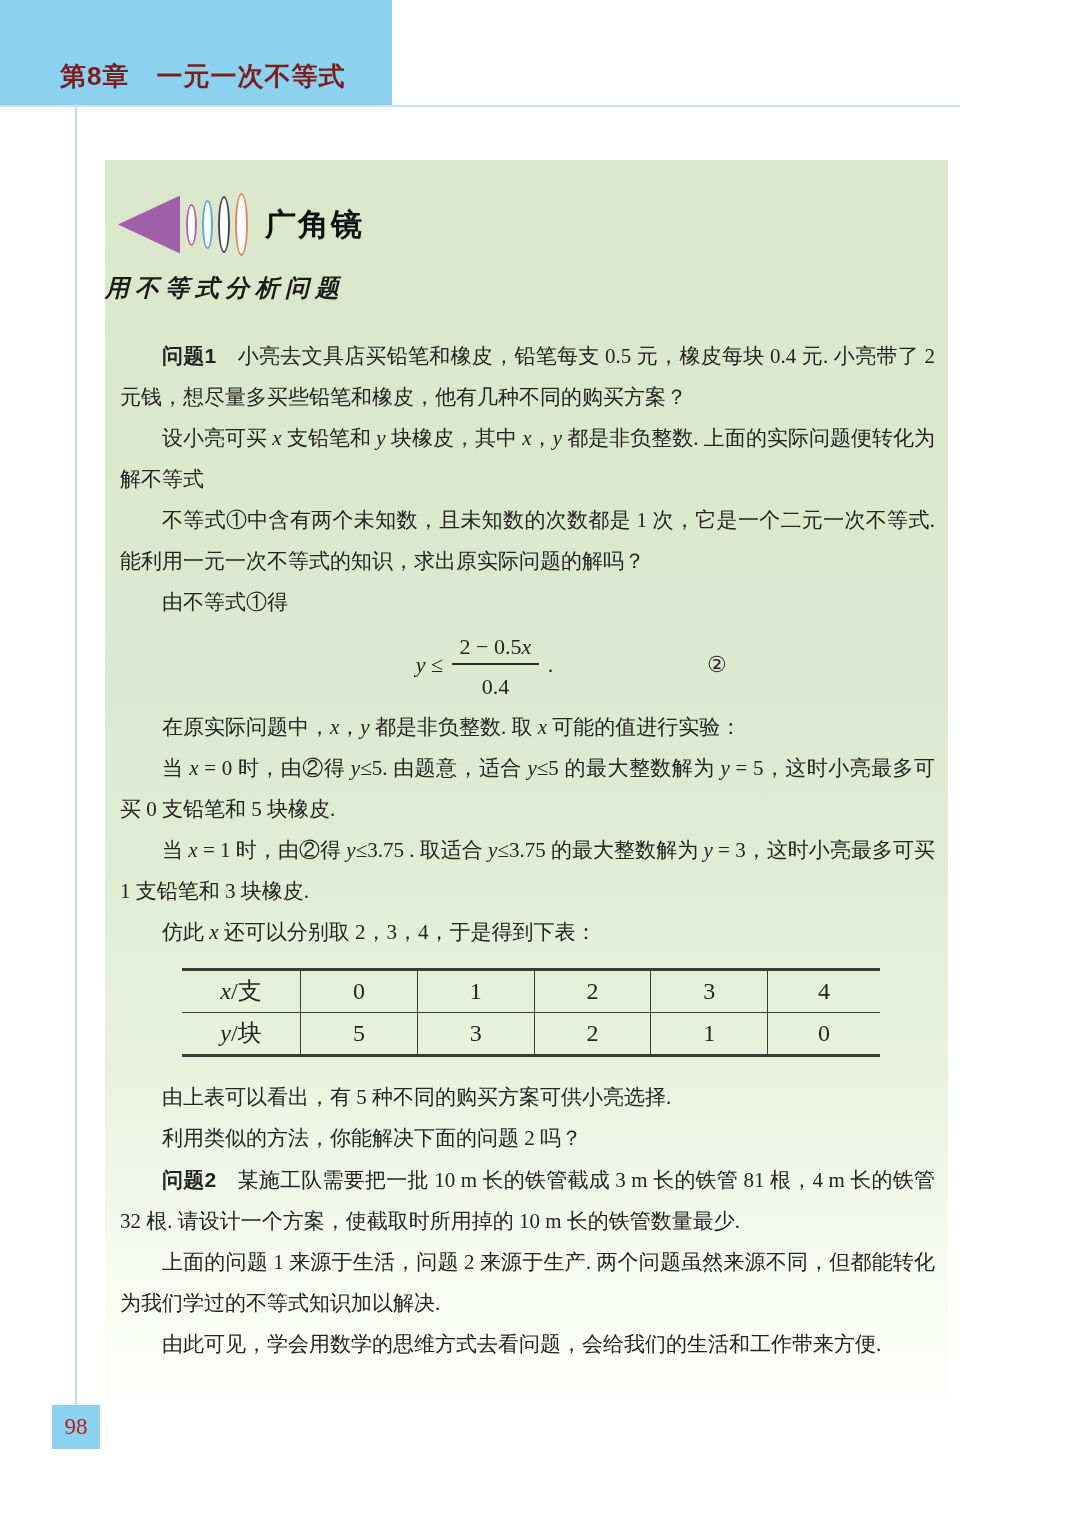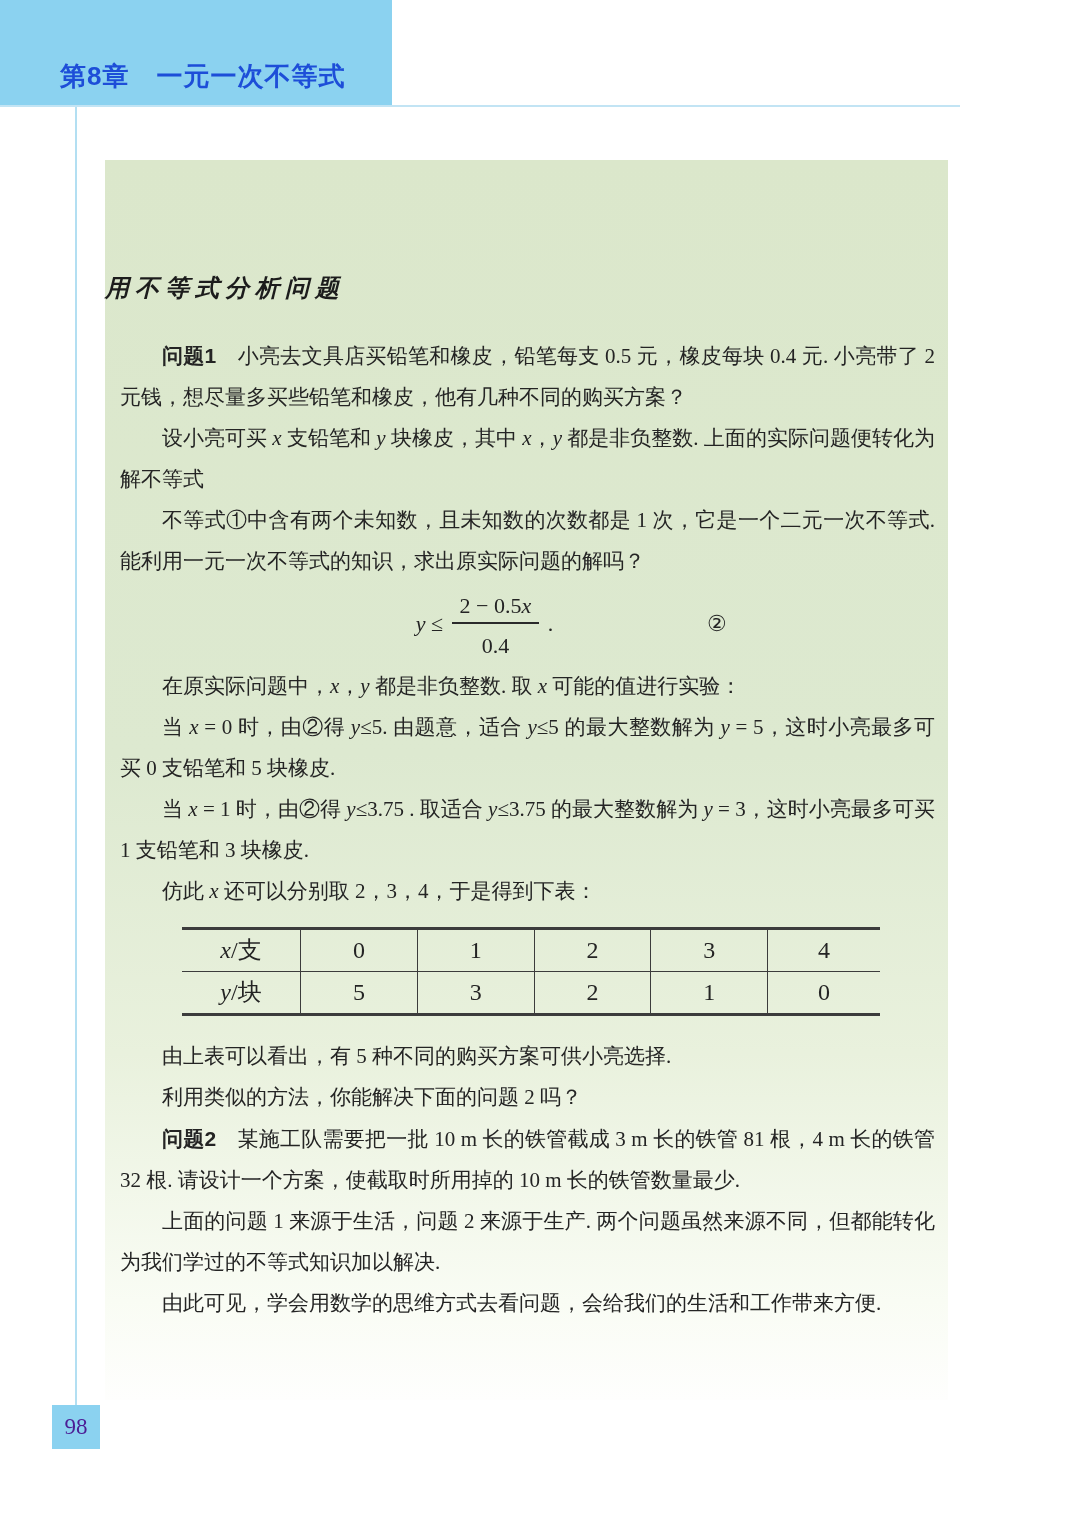--- a/index.html
+++ b/index.html
@@ -8,30 +8,30 @@
     font-family:"Liberation Serif","DejaVu Serif",serif;overflow:hidden;
   }
   
   .chapter-header{
     position:absolute;left:0;top:0;width:392px;height:106px;
     background:#8bd2f0;display:flex;align-items:flex-end;
     padding:0 0 12px 60px;box-sizing:border-box;
   }
   .chapter-header span{
     font-family:"Liberation Sans","DejaVu Sans",sans-serif;
-    font-weight:bold;font-size:26px;color:#1d4ed8;letter-spacing:1px;margin-top:32px;
+    font-weight:bold;font-size:26px;color:#7f1d1d;letter-spacing:1px;margin-top:32px;
   }
   .header-rule{position:absolute;left:0;top:105px;width:960px;height:2px;background:#c2e4f4;}
   .v-rule{position:absolute;left:75px;top:107px;width:2px;height:1298px;background:#b3dff2;}
   
   .page-num-box{
     position:absolute;left:52px;top:1405px;width:48px;height:44px;
     background:#8bd2f0;display:flex;align-items:center;justify-content:center;
   }
-  .page-num-box span{font-size:23px;color:#4c1d95;}
+  .page-num-box span{font-size:23px;color:#b91c1c;}
   
   .panel{
     position:absolute;left:105px;top:160px;width:843px;height:1240px;
     background:linear-gradient(180deg,#dbe7cb 0%,#dde9d0 48%,#e9f1dd 72%,#f9fcf4 92%,#fefefd 100%);
   }
   
   .banner{position:absolute;left:13px;top:33px;display:flex;align-items:center;}
   .tri{width:62px;height:58px;background:#a05fa8;
     clip-path:polygon(100% 0,100% 100%,0 50%);margin-right:6px;}
   .lens{display:inline-block;border-radius:50%;background:#fdfdfb;box-sizing:border-box;margin-right:5px;}
@@ -85,29 +85,38 @@
 </div>
 <div class="header-rule"></div>
 <div class="v-rule"></div>
 
 <div class="page-num-box">
   <span>98</span>
 </div>
 
 <div class="panel">
 
+  <div class="banner">
+    <span class="tri"></span>
+    <span class="lens lens1"></span>
+    <span class="lens lens2"></span>
+    <span class="lens lens3"></span>
+    <span class="lens lens4"></span>
+    <span class="banner-title">广角镜</span>
+  </div>
 
   <div class="article-title">用不等式分析问题</div>
 
   <div class="body-text">
     <p class="para"><span class="run-b">问题1</span><span>　小亮去文具店买铅笔和橡皮，铅笔每支 0.5 元，橡皮每块 0.4 元. 小亮带了 2 元钱，想尽量多买些铅笔和橡皮，他有几种不同的购买方案？</span></p>
     <p class="para"><span>设小亮可买 </span><span class="run-i">x</span><span> 支铅笔和 </span><span class="run-i">y</span><span> 块橡皮，其中 </span><span class="run-i">x</span><span>，</span><span class="run-i">y</span><span> 都是非负整数. 上面的实际问题便转化为解不等式</span></p>
 
 
     <p class="para"><span>不等式①中含有两个未知数，且未知数的次数都是 1 次，它是一个二元一次不等式. 能利用一元一次不等式的知识，求出原实际问题的解吗？</span></p>
+    <p class="para"><span>由不等式①得</span></p>
 
     <div class="formula formula-frac">
       <span class="f-body"><span><span class="run-i">y</span><span> ≤ </span></span><span class="frac"><span class="frac-num"><span>2 − 0.5</span><span class="run-i">x</span></span><span class="frac-den">0.4</span></span><span> .</span></span>
       <span class="f-tag">②</span>
     </div>
 
     <p class="para"><span>在原实际问题中，</span><span class="run-i">x</span><span>，</span><span class="run-i">y</span><span> 都是非负整数. 取 </span><span class="run-i">x</span><span> 可能的值进行实验：</span></p>
     <p class="para"><span>当 </span><span class="run-i">x</span><span> = 0 时，由②得 </span><span class="run-i">y</span><span>≤5. 由题意，适合 </span><span class="run-i">y</span><span>≤5 的最大整数解为 </span><span class="run-i">y</span><span> = 5，这时小亮最多可买 0 支铅笔和 5 块橡皮.</span></p>
     <p class="para"><span>当 </span><span class="run-i">x</span><span> = 1 时，由②得 </span><span class="run-i">y</span><span>≤3.75 . 取适合 </span><span class="run-i">y</span><span>≤3.75 的最大整数解为 </span><span class="run-i">y</span><span> = 3，这时小亮最多可买 1 支铅笔和 3 块橡皮.</span></p>
     <p class="para"><span>仿此 </span><span class="run-i">x</span><span> 还可以分别取 2，3，4，于是得到下表：</span></p>

